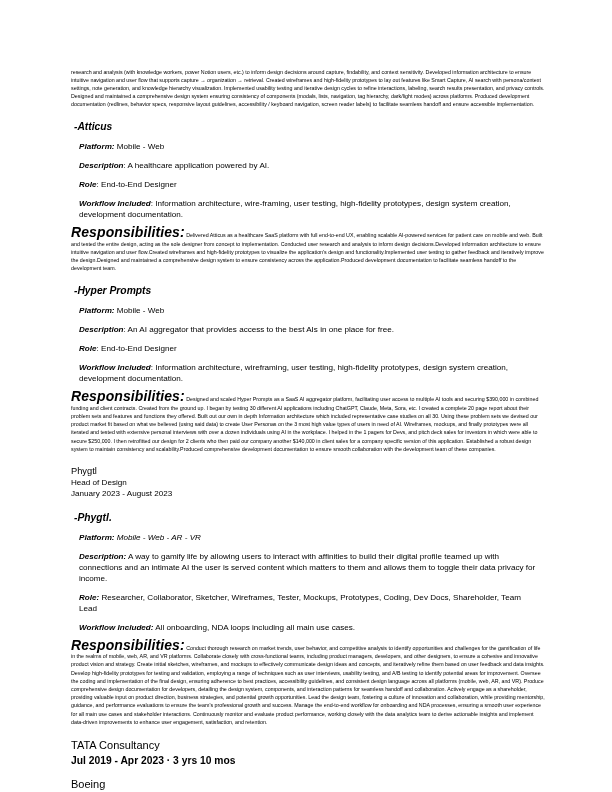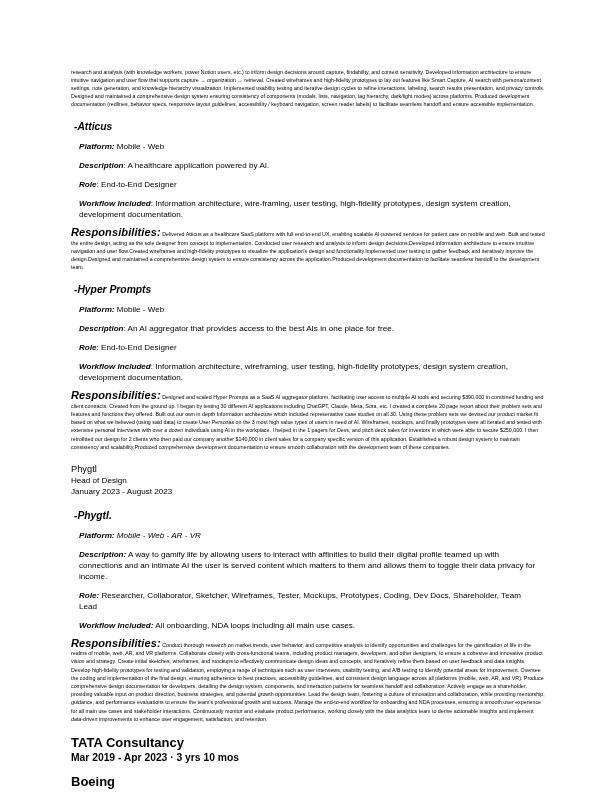--- a/index.html
+++ b/index.html
@@ -6,24 +6,24 @@
   body { width: 612px; height: 792px; position: relative; overflow: hidden;
          font-family: "Liberation Sans", sans-serif; color: #000; }
   .page { position: absolute; left: 71px; top: 68px; width: 474px; }
   .small { font-size: 5.3px; line-height: 8.1px; margin: 0; }
   .gap-s { height: 9px; }
   .gap-m { height: 12px; }
   .proj-title { font-size: 10.3px; font-weight: bold; font-style: italic; line-height: 13px; margin: 3px; }
   .field { font-size: 8.1px; line-height: 11px; margin: 8px; }
   .field .k { font-weight: bold; font-style: italic; }
   .resp { font-size: 5.3px; line-height: 8.2px; margin: 0; }
-  .resp .k { font-weight: bold; font-style: italic; font-size: 11px; letter-spacing: 0.1px; }
+  .resp .k { font-weight: bold; font-style: italic; font-size: 14px; letter-spacing: 0.1px; }
   .company { font-size: 9.3px; font-weight: normal; line-height: 12px; margin: 0; }
   .meta { font-size: 8.1px; line-height: 11px; margin: 0; }
-  .big { font-size: 13px; font-weight: bold; line-height: 15px; margin: 0; }
+  .big { font-size: 11px; font-weight: normal; line-height: 15px; margin: 0; }
   .big-s { font-size: 10.3px; font-weight: bold; line-height: 15px; margin: 0; }
   .italic-val { font-style: italic; }
 </style>
 </head>
 <body>
 
 <div class="page">
 
   <p class="small">research and analysis (with knowledge workers, power Notion users, etc.) to inform design decisions around capture, findability, and context sensitivity. Developed information architecture to ensure intuitive navigation and user flow that supports capture → organization → retrieval. Created wireframes and high-fidelity prototypes to lay out features like Smart Capture, AI search with persona/context settings, note generation, and knowledge hierarchy visualization. Implemented usability testing and iterative design cycles to refine interactions, labeling, search results presentation, and privacy controls. Designed and maintained a comprehensive design system ensuring consistency of components (modals, lists, navigation, tag hierarchy, dark/light modes) across platforms. Produced development documentation (redlines, behavior specs, responsive layout guidelines, accessibility / keyboard navigation, screen reader labels) to facilitate seamless handoff and ensure accessible implementation.</p>
 
@@ -65,21 +65,21 @@
     <p class="field"><span class="k">Description:</span><span> A way to gamify life by allowing users to interact with affinities to build their digital  profile teamed up with connections and an intimate AI the user is served content which matters to them and allows them to toggle their data privacy for income.</span></p>
     <p class="field"><span class="k">Role:</span><span> Researcher, Collaborator, Sketcher, Wireframes, Tester, Mockups, Prototypes, Coding, Dev Docs,  Shareholder, Team Lead</span></p>
     <p class="field"><span class="k">Workflow Included:</span><span> All onboarding, NDA loops including all main use cases.</span></p>
     <p class="resp"><span class="k">Responsibilities:</span><span> Conduct thorough research on market trends, user behavior, and competitive analysis to identify opportunities and challenges for the gamification of life in the realms of mobile, web, AR, and VR platforms. Collaborate closely with cross-functional teams, including product managers, developers, and other designers, to ensure a cohesive and innovative product vision and strategy. Create initial sketches, wireframes, and mockups to effectively communicate design ideas and concepts, and iteratively refine them based on user feedback and data insights. Develop high-fidelity prototypes for testing and validation, employing a range of techniques such as user interviews, usability testing, and A/B testing to identify potential areas for improvement. Oversee the coding and implementation of the final design, ensuring adherence to best practices, accessibility guidelines, and consistent design language across all platforms (mobile, web, AR, and VR). Produce comprehensive design documentation for developers, detailing the design system, components, and interaction patterns for seamless handoff and collaboration. Actively engage as a shareholder, providing valuable input on product direction, business strategies, and potential growth opportunities. Lead the design team, fostering a culture of innovation and collaboration, while providing mentorship, guidance, and performance evaluations to ensure the team's professional growth and success. Manage the end-to-end workflow for onboarding and NDA processes, ensuring a smooth user experience for all main use cases and stakeholder interactions. Continuously monitor and evaluate product performance, working closely with the data analytics team to derive actionable insights and implement data-driven improvements to enhance user engagement, satisfaction, and retention.</span></p>
   </section>
 
   <div class="gap-m"></div>
 
   <section>
     <p class="big">TATA Consultancy</p>
-    <p class="big-s">Mar 2019 - Apr 2023 · 3 yrs 10 mos</p>
+    <p class="big-s">Jul 2019 - Apr 2023 · 3 yrs 10 mos</p>
   </section>
 
   <div class="gap-s"></div>
 
   <section>
     <p class="big">Boeing</p>
     <p class="meta">UX UI Design Lead</p>
   </section>
 
 </div>

